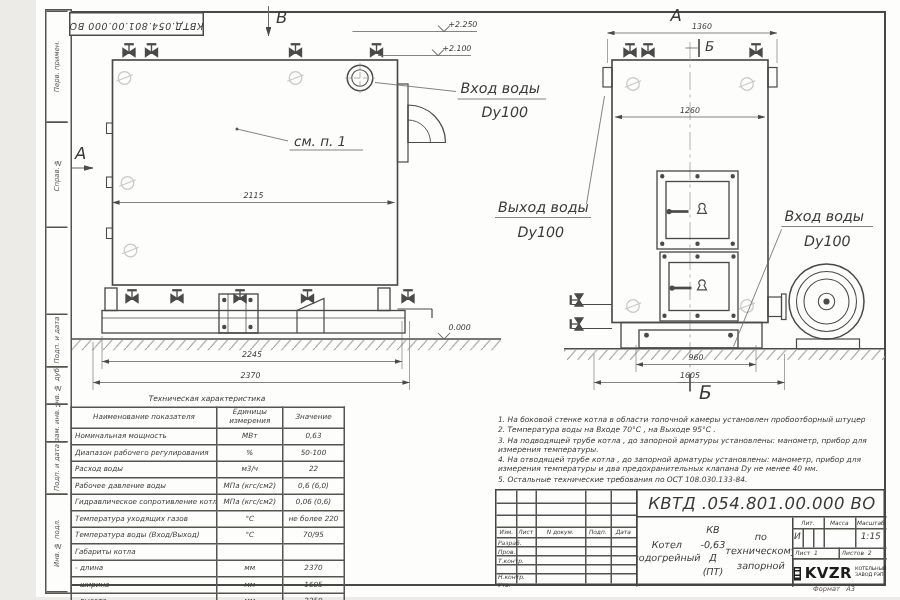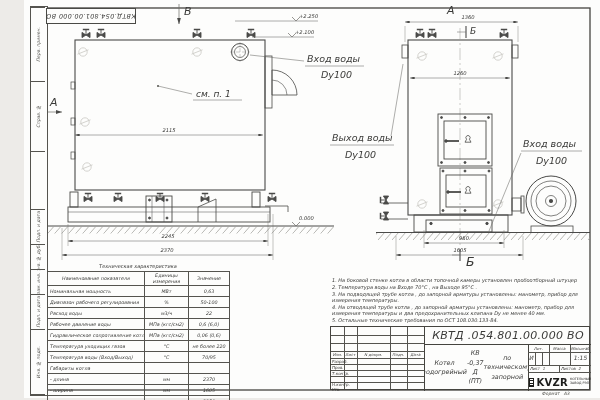--- a/index.html
+++ b/index.html
@@ -405,21 +405,21 @@
     <div class="cell" style="left:1px;top:37.5px;width:25px;font-size:4px;">Пров.</div>
     <div class="cell" style="left:1px;top:43.5px;width:25px;font-size:4px;">Т.контр.</div>
     <div class="cell" style="left:1px;top:49.5px;width:25px;font-size:4px;"></div>
     <div class="cell" style="left:1px;top:55px;width:25px;font-size:4px;">Н.контр.</div>
     <div class="cell" style="left:1px;top:59.5px;width:25px;font-size:4px;">Утв.</div>
 
     <div class="cell num">КВТД .054.801.00.000  ВО</div>
 
     <div class="cell prod">
       <span>Котел водогрейный</span>
-      <span>КВ -0,37  Д  (ПТ)</span>
+      <span>КВ -0,63  Д  (ПТ)</span>
       <span>по техническому запорной</span>
     </div>
 
     <div class="vl" style="left:197px;top:18px;height:46px;border-left:1px solid #45443f;"></div>
     <div class="vl" style="left:218px;top:18px;height:20px;"></div>
     <div class="vl" style="left:239px;top:18px;height:20px;"></div>
     <div class="hl" style="left:197px;top:25px;width:63px;"></div>
     <div class="hl" style="left:197px;top:38px;width:63px;"></div>
     <div class="hl" style="left:197px;top:45px;width:63px;"></div>
     <div class="vl" style="left:204px;top:25px;height:13px;"></div>

